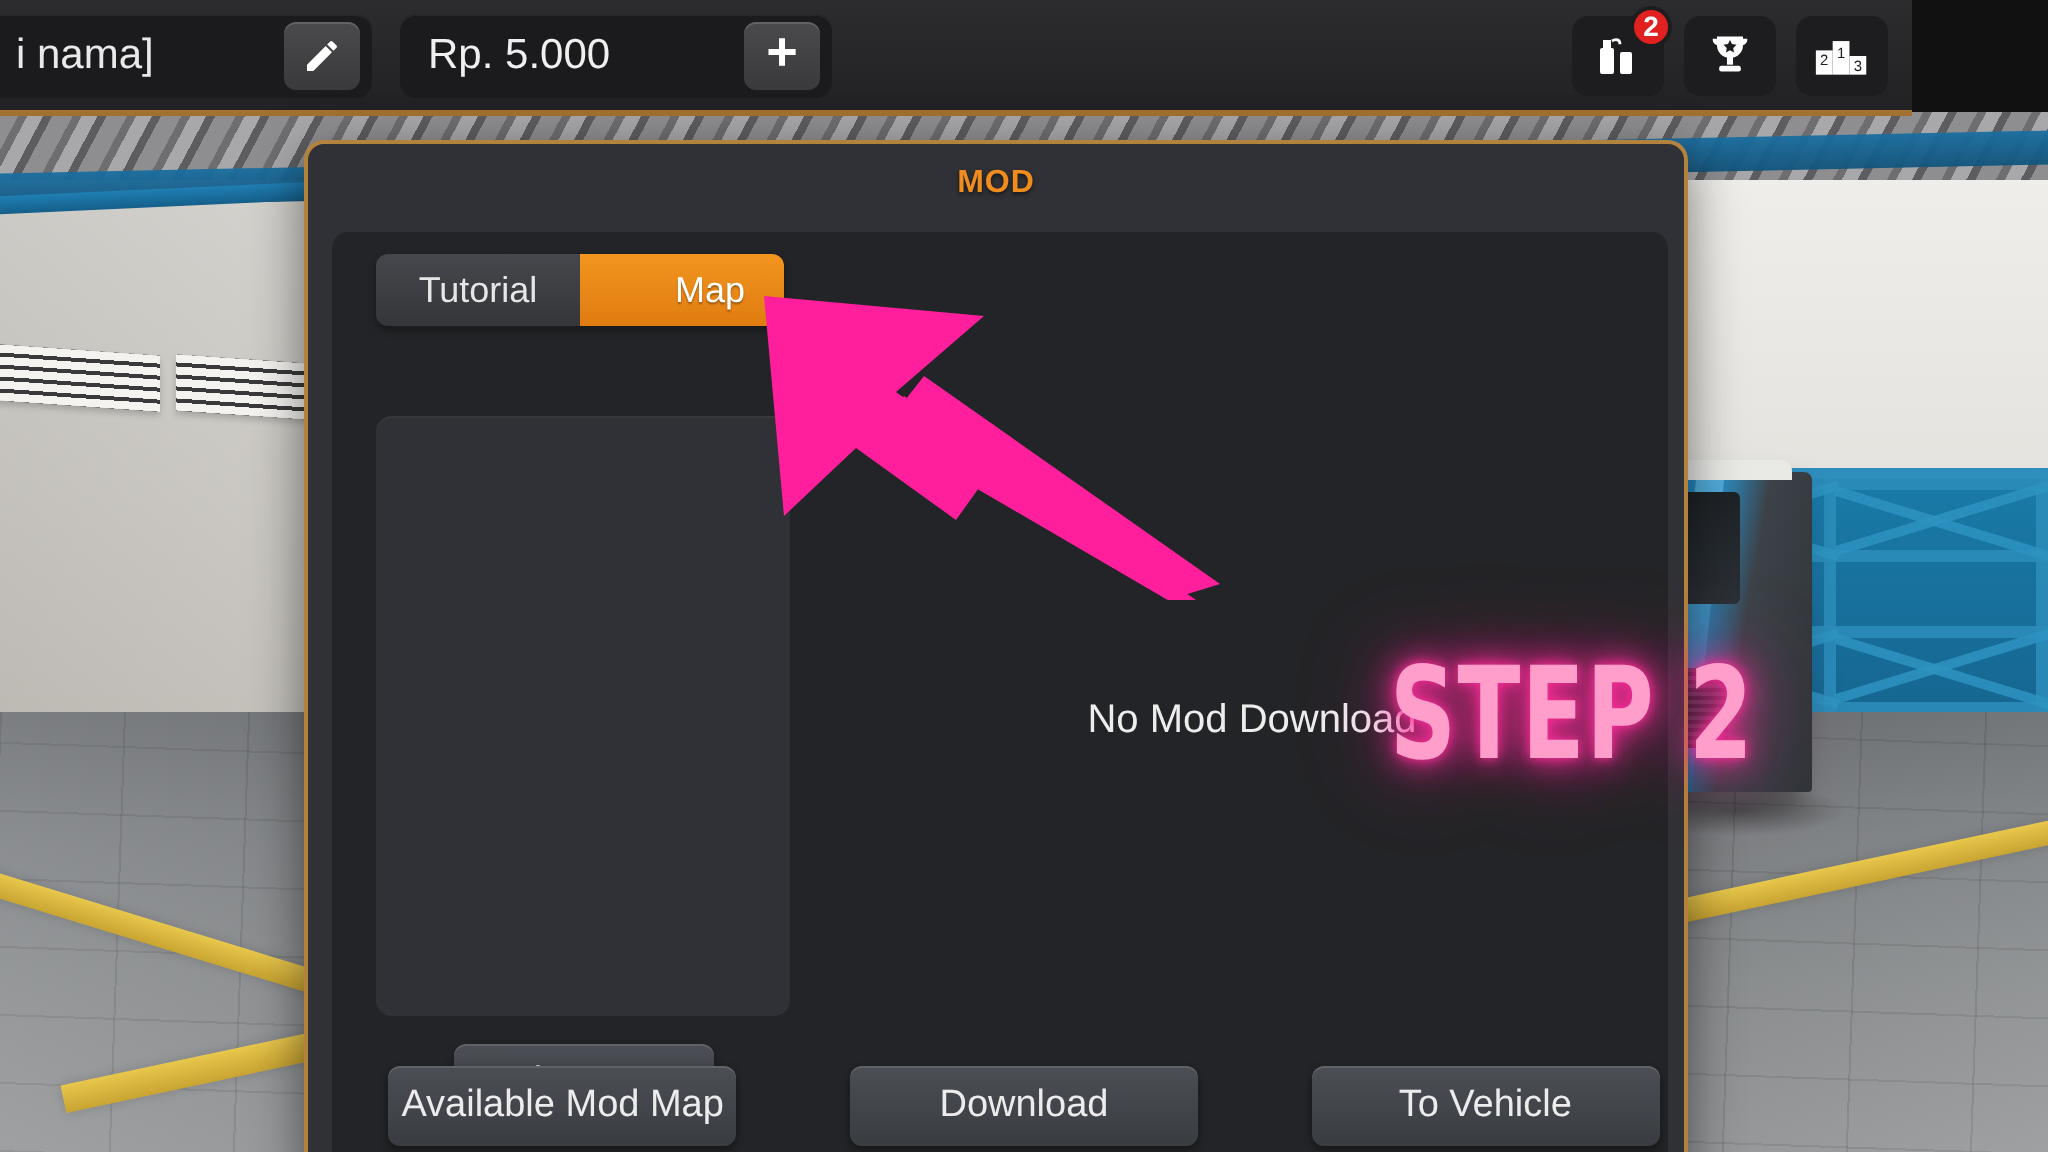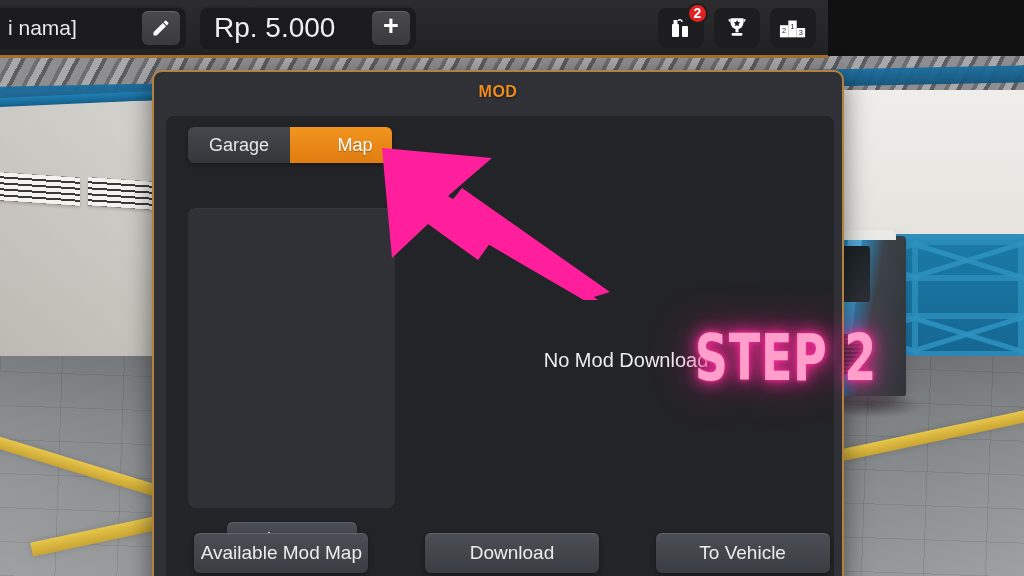--- a/index.html
+++ b/index.html
@@ -124,21 +124,21 @@
     position: absolute; left: 4px; bottom: 22px; width: 26px; height: 40px;
     background: repeating-linear-gradient(#3a4046 0 2px, #20262b 2px 4px);
   }
   .bus-shadow {
     position: absolute; right: 100px; top: 336px; width: 110px; height: 26px;
     background: radial-gradient(ellipse at center, rgba(0,0,0,.35), transparent 70%);
   }
 
   
   #topbar {
-    position: absolute; left: 0; top: 0; width: 828px; height: 58px;
+    position: absolute; left: 0; top: 0; width: 956px; height: 58px;
     background: linear-gradient(#2c2c2e, #222224);
     border-bottom: 3px solid #a3712f;
     display: flex; align-items: center;
   }
   .pill {
     display: flex; align-items: center;
     height: 42px;
     background: #1b1b1d;
     border-radius: 8px;
     box-shadow: inset 0 1px 0 rgba(255,255,255,.05);
@@ -158,21 +158,21 @@
     border-radius: 6px;
     display: flex; align-items: center; justify-content: center;
     box-shadow: inset 0 1px 0 rgba(255,255,255,.14);
   }
   #money-pill {
     margin-left: 14px;
     width: 216px;
     padding-left: 14px; padding-right: 6px;
     justify-content: space-between;
   }
-  #money-value { color: #efefef; font-size: 28px; }
+  #money-value { color: #efefef; font-size: 21px; }
   .plus-glyph { color: #fff; font-size: 27px; font-weight: bold; line-height: 1; margin-top: -3px; }
 
   #topbar-right {
     margin-left: auto; margin-right: 12px;
     display: flex; align-items: center; gap: 10px;
   }
   .ic-btn {
     position: relative;
     width: 46px; height: 40px;
     background: #1d1d1f;
@@ -388,21 +388,21 @@
     </div>
   </div>
 
   <div id="mod-dialog">
 
     <div id="mod-title">MOD</div>
 
     <div id="mod-body">
 
       <div id="tabs">
-        <div class="tab">Garage</div>
+        <div class="tab">Tutorial</div>
         <div class="tab active">Map</div>
       </div>
 
       <div id="mod-list"></div>
 
       <div id="import-btn">Import</div>
 
       <div id="no-mod">No Mod Download</div>
 
       <div id="step-label">STEP 2</div>

